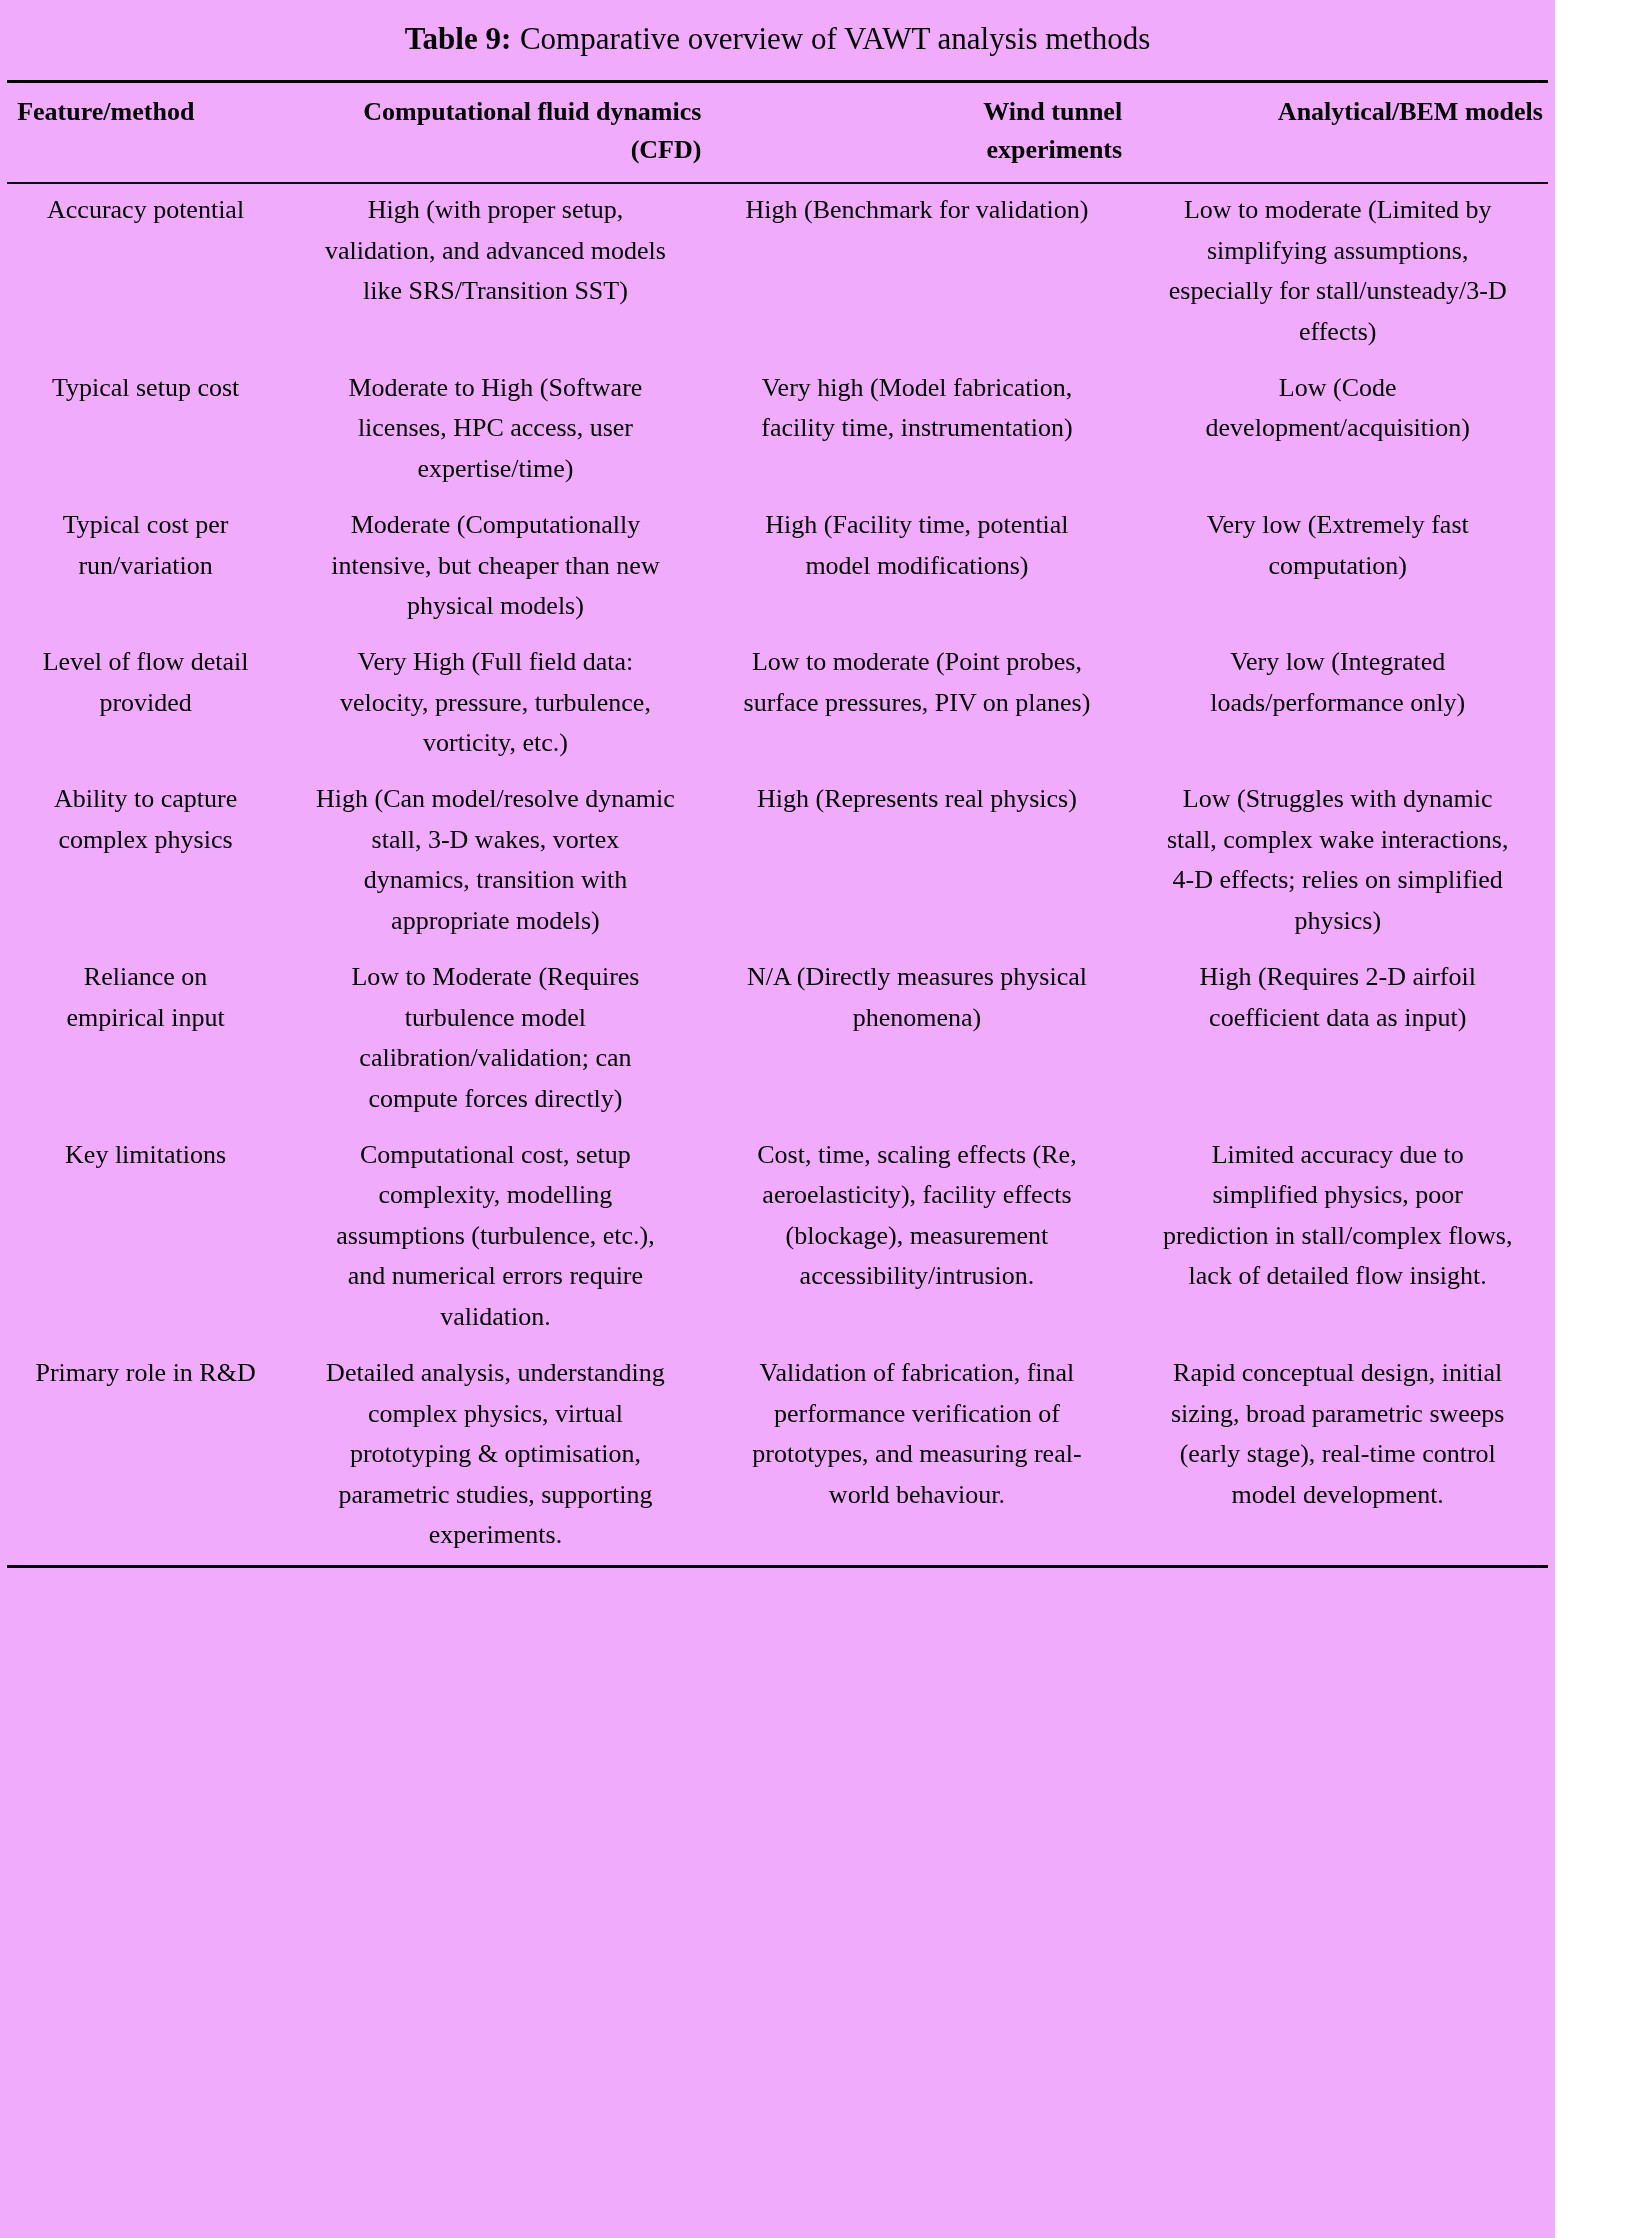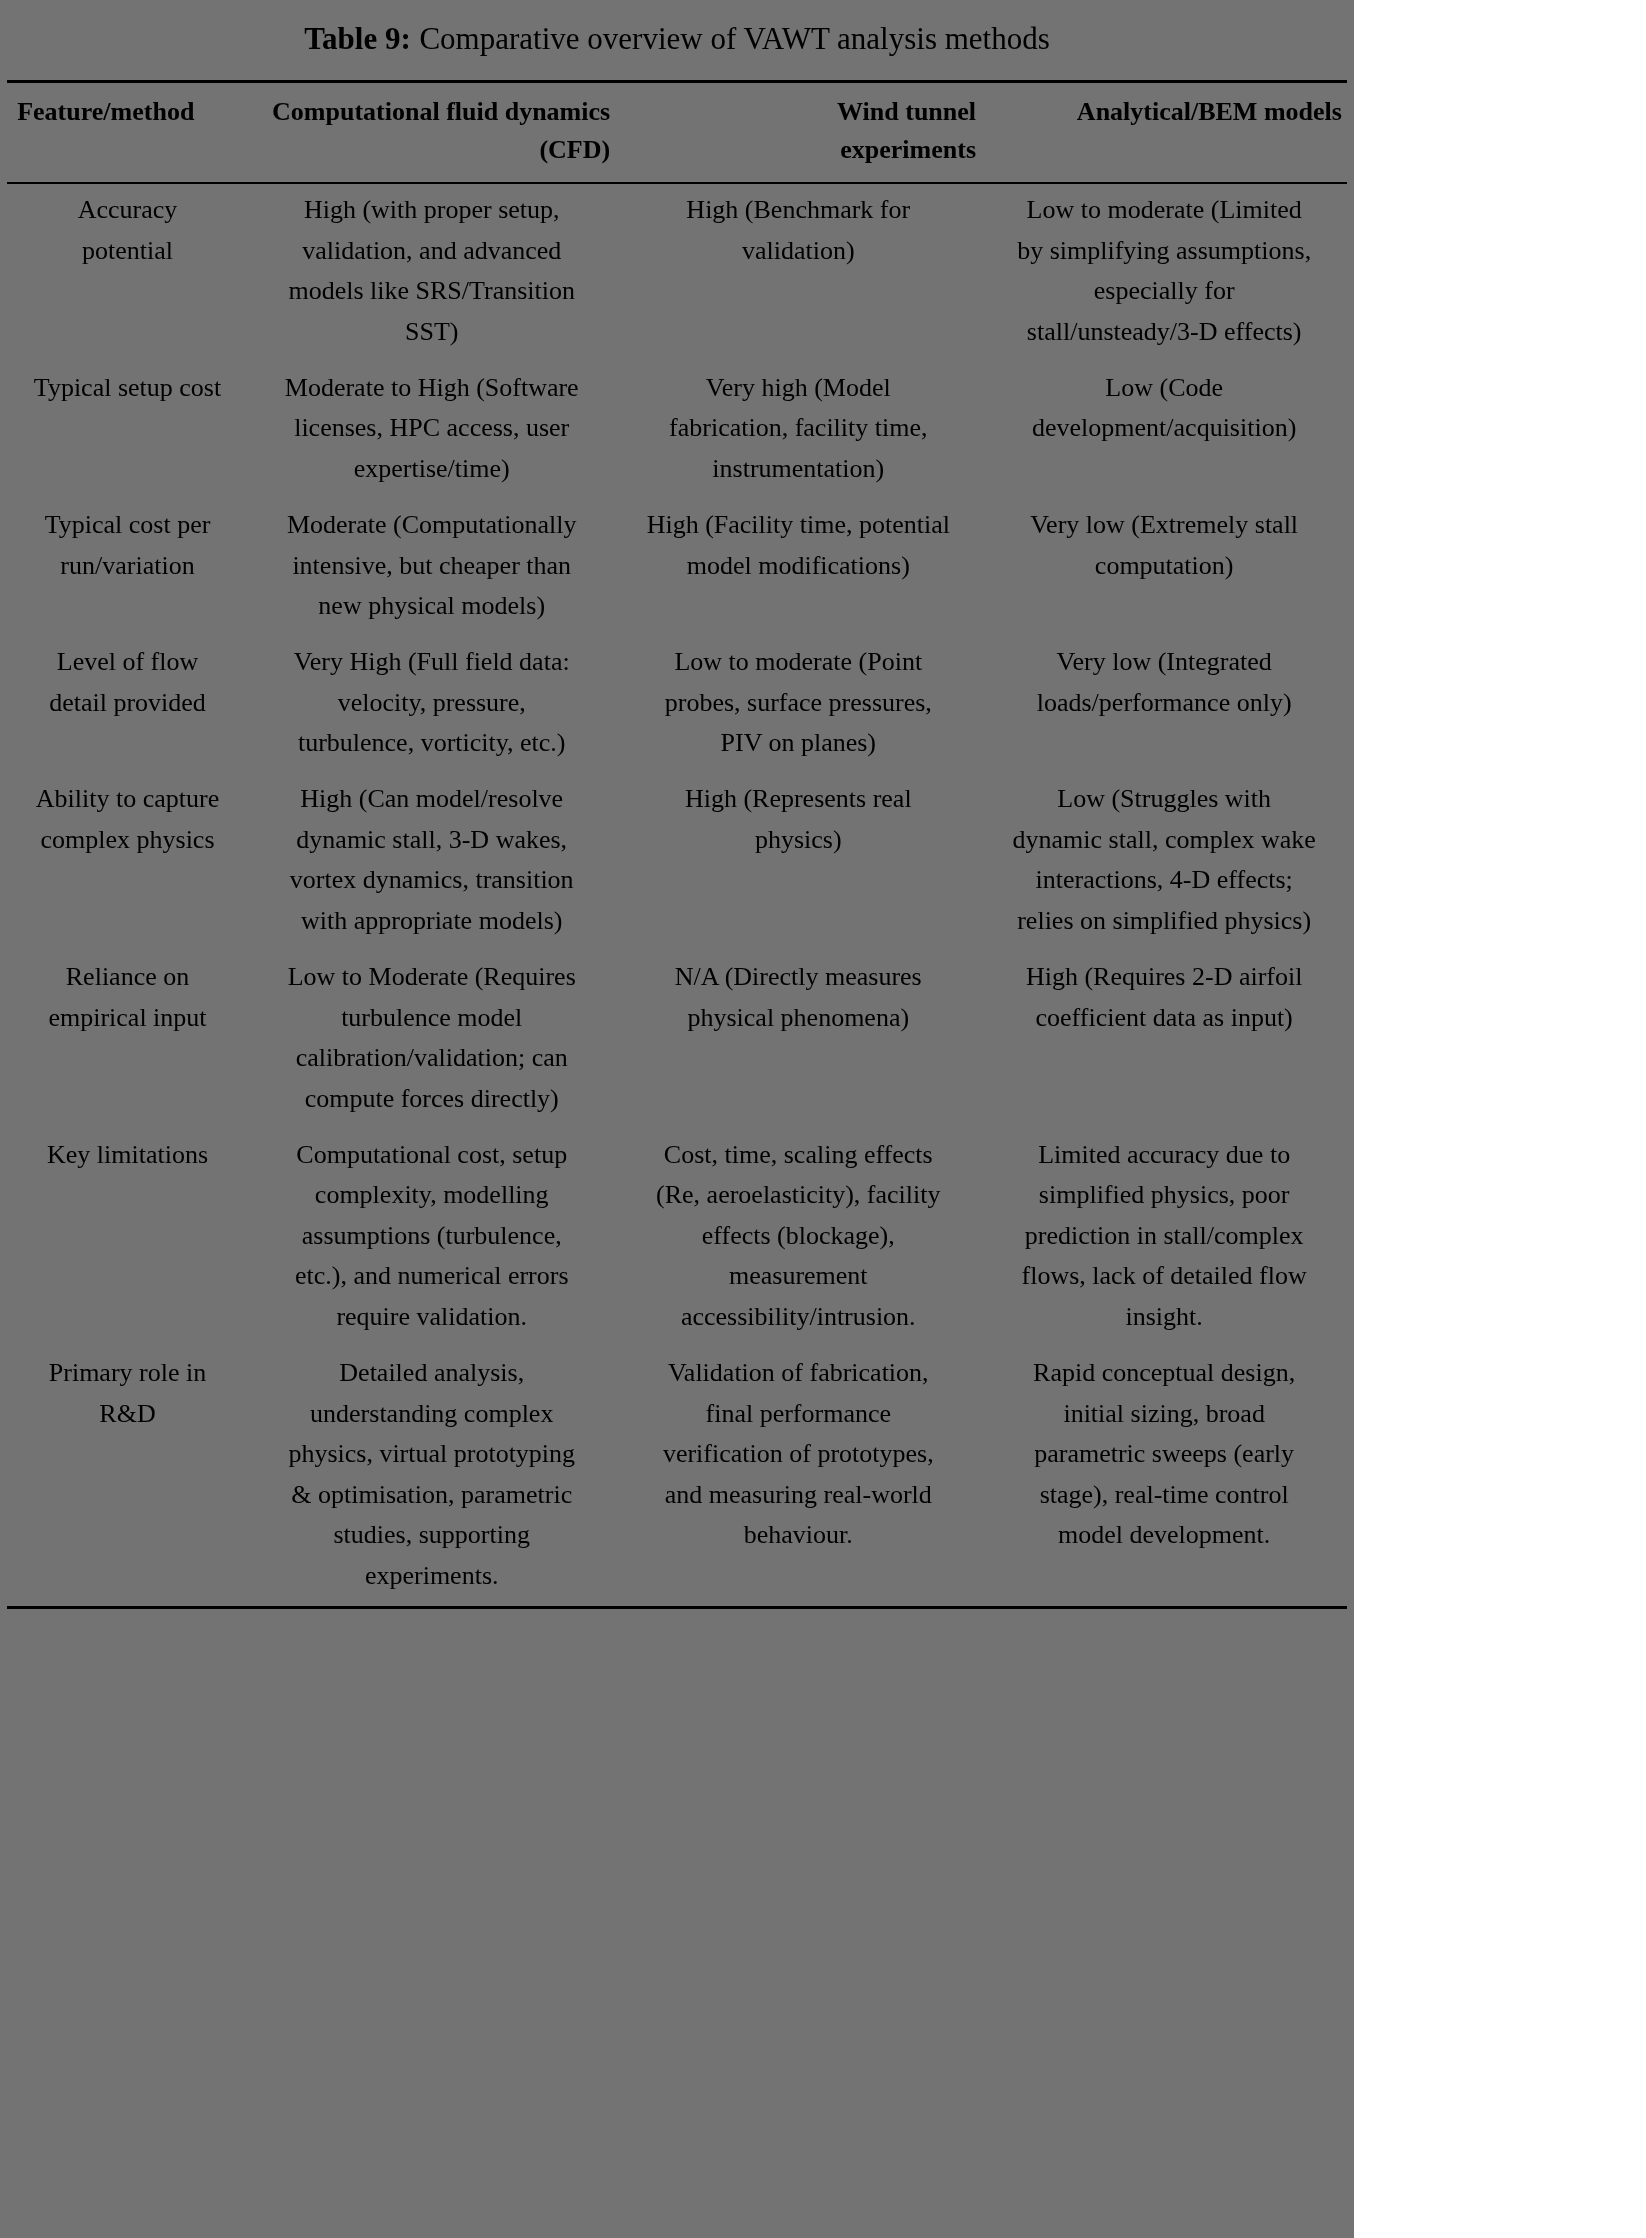--- a/index.html
+++ b/index.html
@@ -3,24 +3,24 @@
 <meta charset="utf-8">
 <style>
   * { margin: 0; padding: 0; box-sizing: border-box; }
   html, body {
     background: #ffffff;
     color: #000000;
     font-family: "Liberation Serif", "DejaVu Serif", serif;
   }
   body { width: 1647px; }
   .page {
-    width: 1354px;
+    width: 1555px;
     min-height: 2239px;
     padding: 12px 6.9px 5.2px 6.9px;
-    background: #737373;
+    background: #f0abfc;
   }
   .caption {
     text-align: center;
     font-size: 31px;
     line-height: 1.3;
     margin: 6.9px 0 20.6px 0;
   }
   .caption-label { font-weight: bold; margin-right: 0.28em; }
 
   table.vawt-table {
@@ -92,21 +92,21 @@
       <tr>
         <td class="feature-cell">Typical setup cost</td>
         <td>Moderate to High (Software licenses, HPC access, user expertise/time)</td>
         <td>Very high (Model fabrication, facility time, instrumentation)</td>
         <td>Low (Code development/acquisition)</td>
       </tr>
       <tr>
         <td class="feature-cell">Typical cost per run/variation</td>
         <td>Moderate (Computationally intensive, but cheaper than new physical models)</td>
         <td>High (Facility time, potential model modifications)</td>
-        <td>Very low (Extremely stall computation)</td>
+        <td>Very low (Extremely fast computation)</td>
       </tr>
       <tr>
         <td class="feature-cell">Level of flow detail provided</td>
         <td>Very High (Full field data: velocity, pressure, turbulence, vorticity, etc.)</td>
         <td>Low to moderate (Point probes, surface pressures, PIV on planes)</td>
         <td>Very low (Integrated loads/performance only)</td>
       </tr>
       <tr>
         <td class="feature-cell">Ability to capture complex physics</td>
         <td>High (Can model/resolve dynamic stall, 3-D wakes, vortex dynamics, transition with appropriate models)</td>

